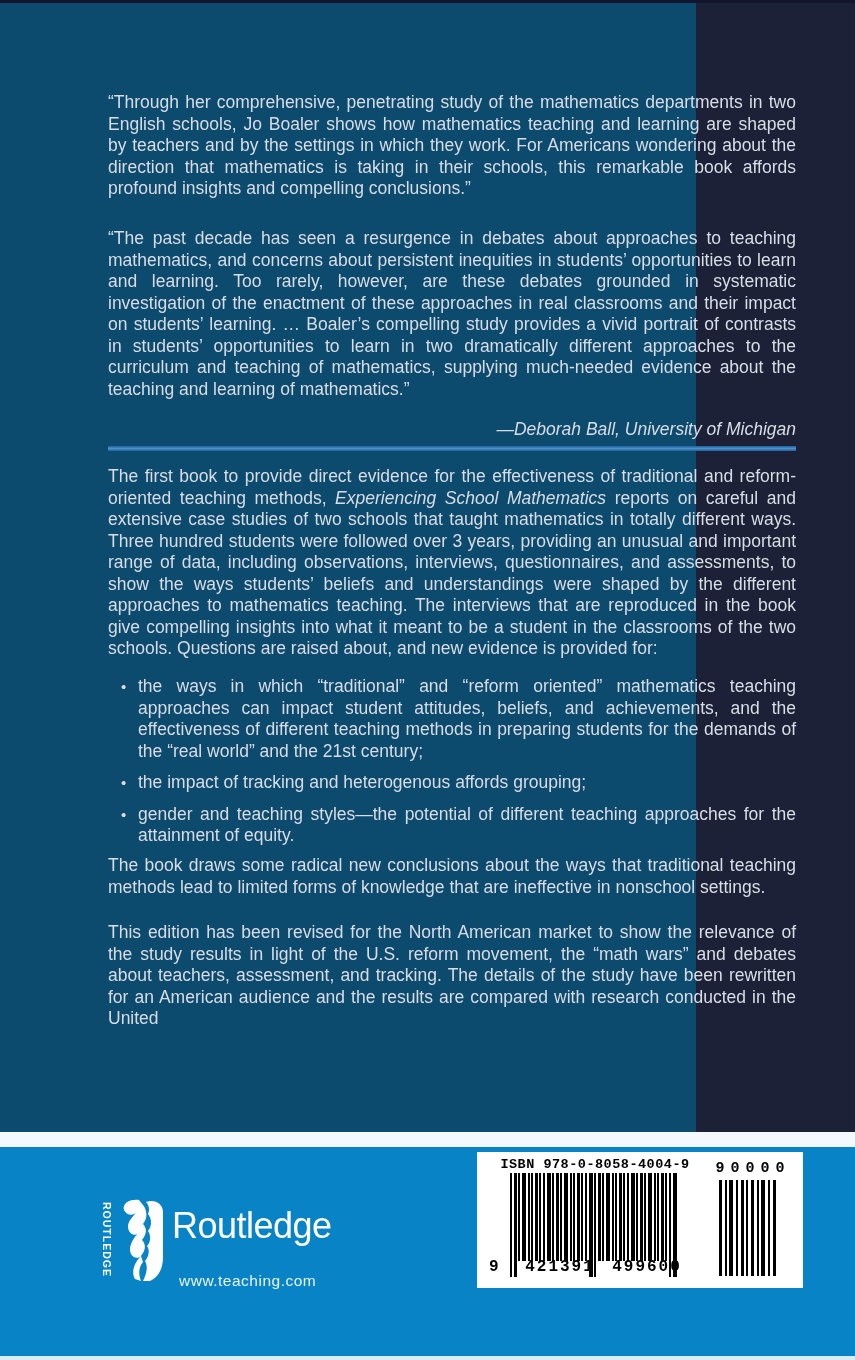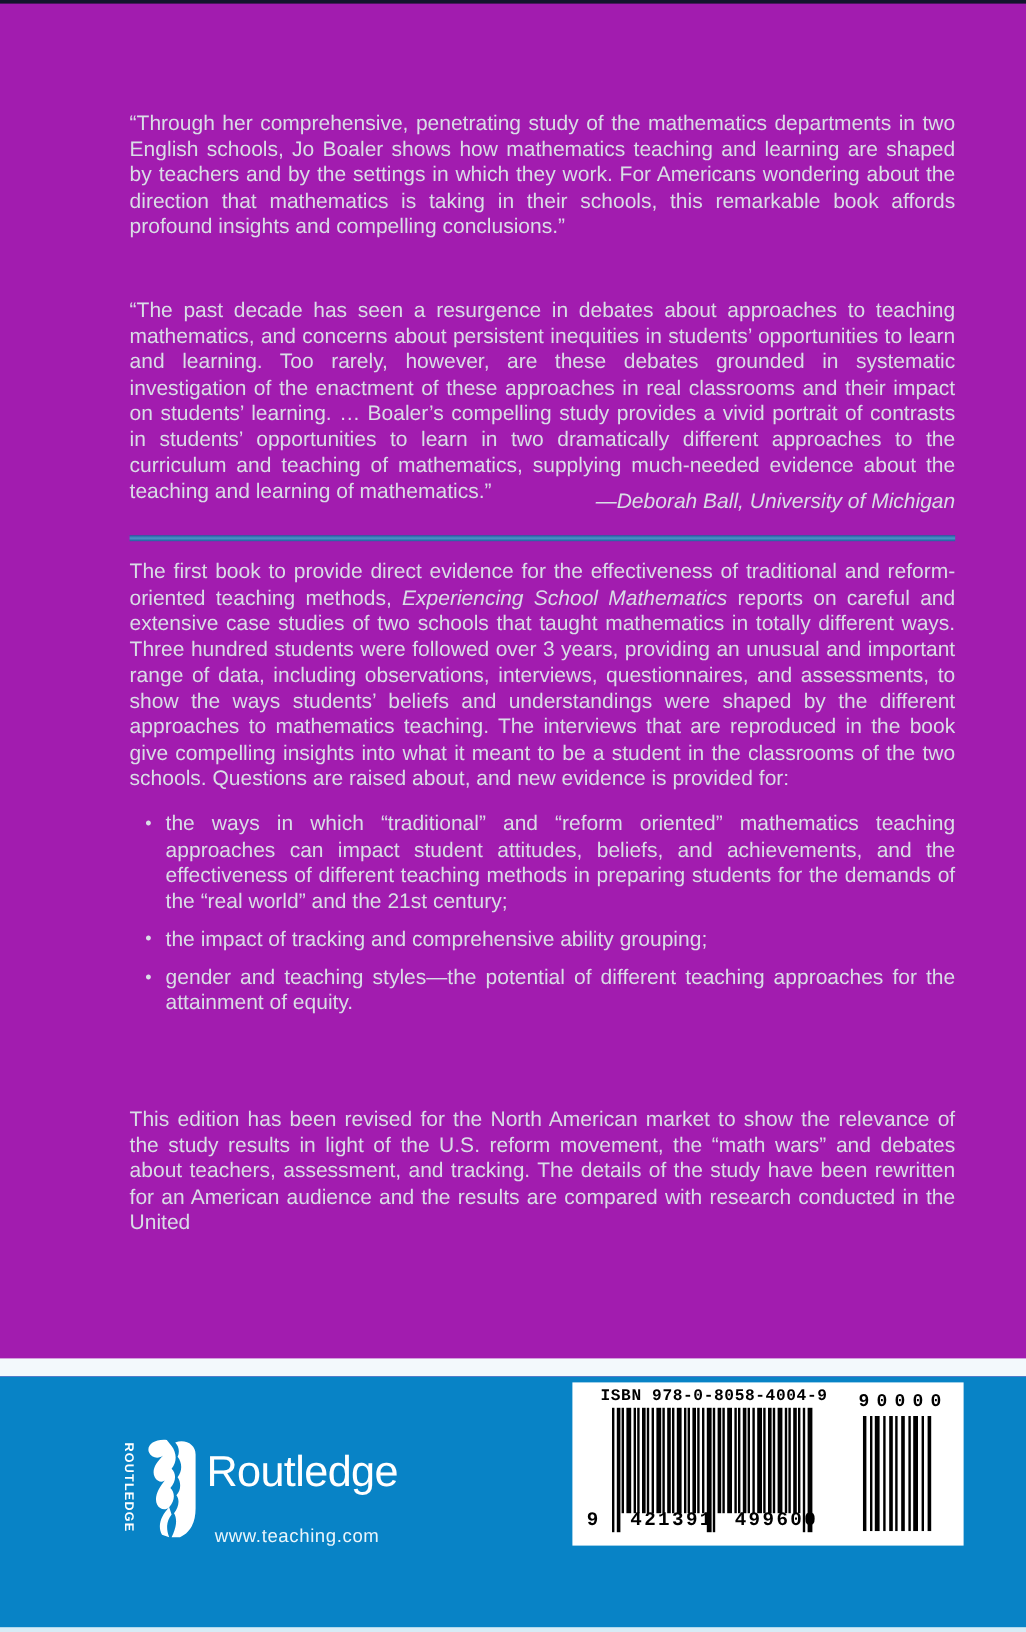--- a/index.html
+++ b/index.html
@@ -1,28 +1,28 @@
 <!DOCTYPE html>
 <html><head>
 <meta charset="utf-8">
 <style>
   html,body{margin:0;padding:0;background:#1c2137;}
   body{width:855px;height:1360px;overflow:hidden;font-family:"Liberation Sans",sans-serif;}
-  .cover{position:relative;width:855px;height:1360px;background:#a21caf;}
+  .cover{position:relative;width:696px;height:1360px;background:#0c4a6e;}
   .topline{position:absolute;left:0;top:0;width:855px;height:3px;background:#12152c;}
 
   
   .tx{position:absolute;left:108px;width:688px;color:#d9dde6;font-size:17.5px;
       line-height:21.5px;text-align:justify;margin:0;}
   .attr{position:absolute;left:108px;width:688px;color:#d9dde6;font-size:17.5px;
         font-style:italic;text-align:right;margin:0;}
   .quote1{top:92px;}
   .attr1{top:202px;}
-  .quote2{top:248px;}
-  .attr2{top:407px;}
+  .quote2{top:228px;}
+  .attr2{top:419px;}
   .divider{position:absolute;left:108px;top:446px;width:688px;height:5px;
            background:linear-gradient(#1e5f9e,#4e91c8 50%,#1e5f9e);}
   .para1{top:466px;}
   .bullets{position:absolute;left:108px;top:676px;width:688px;margin:0;padding:0;
            list-style:none;color:#d9dde6;font-size:17.5px;line-height:21.5px;text-align:justify;}
   .bullets li{position:relative;padding-left:30px;margin-bottom:10px;}
   .bullets li::before{content:"•";position:absolute;left:13px;top:0;font-size:15px;}
   .para2{top:855px;}
   .para3a{top:922px;}
   .para3b{top:1008px;width:340px;}
@@ -75,24 +75,25 @@
 
   <p class="tx quote2">“The past decade has seen a resurgence in debates about approaches to teaching mathematics, and concerns about persistent inequities in students’ opportunities to learn and learning. Too rarely, however, are these debates grounded in systematic investigation of the enactment of these approaches in real classrooms and their impact on students’ learning. … Boaler’s compelling study provides a vivid portrait of contrasts in students’ opportunities to learn in two dramatically different approaches to the curriculum and teaching of mathematics, supplying much-needed evidence about the teaching and learning of mathematics.”</p>
   <p class="attr attr2">—Deborah Ball, University of Michigan</p>
 
   <div class="divider"></div>
 
   <p class="tx para1"><span>The first book to provide direct evidence for the effectiveness of traditional and reform-oriented teaching methods, </span><i>Experiencing School Mathematics</i><span> reports on careful and extensive case studies of two schools that taught mathematics in totally different ways. Three hundred students were followed over 3 years, providing an unusual and important range of data, including observations, interviews, questionnaires, and assessments, to show the ways students’ beliefs and understandings were shaped by the different approaches to mathematics teaching. The interviews that are reproduced in the book give compelling insights into what it meant to be a student in the classrooms of the two schools. Questions are raised about, and new evidence is provided for:</span></p>
 
   <ul class="bullets">
     <li>the ways in which “traditional” and “reform oriented” mathematics teaching approaches can impact student attitudes, beliefs, and achievements, and the effectiveness of different teaching methods in preparing students for the demands of the “real world” and the 21st century;</li>
-    <li>the impact of tracking and comprehensive ability grouping;</li>
+    <li>the impact of tracking and heterogenous affords grouping;</li>
     <li>gender and teaching styles—the potential of different teaching approaches for the attainment of equity.</li>
   </ul>
 
+  <p class="tx para2">The book draws some radical new conclusions about the ways that traditional teaching methods lead to limited forms of knowledge that are ineffective in nonschool settings.</p>
   <p class="tx para3a">This edition has been revised for the North American market to show the relevance of the study results in light of the U.S. reform movement, the “math wars” and debates about teachers, assessment, and tracking. The details of the study have been rewritten for an American audience and the results are compared with research conducted in the United</p>
 
   <div class="white-strip"></div>
 
   <div class="blue-band">
     
   </div>
 
   <div class="vert-name">ROUTLEDGE</div>
 

